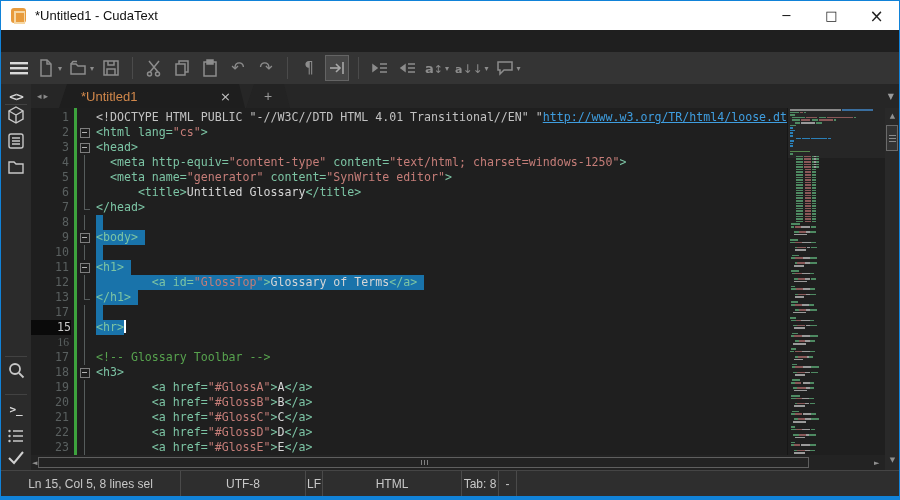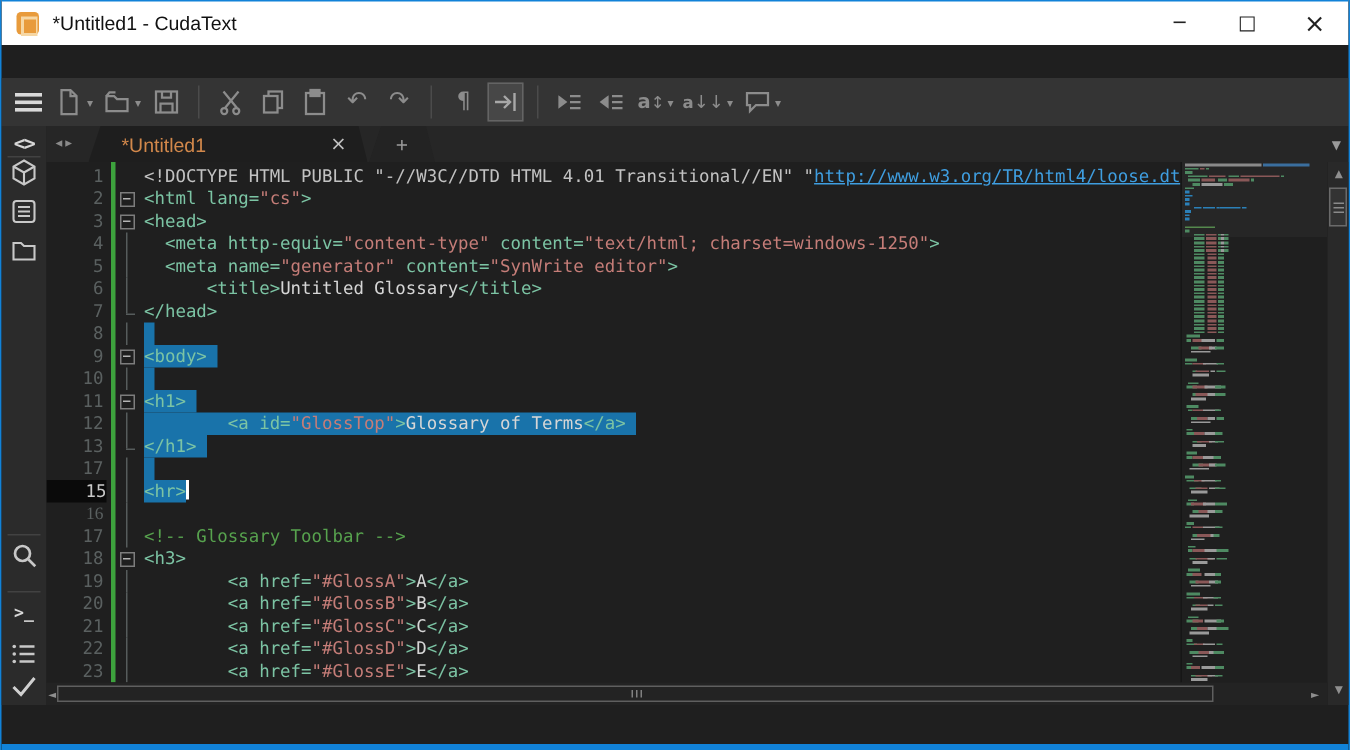--- a/index.html
+++ b/index.html
@@ -688,14 +688,22 @@
   </div>
 
   <div class="hscroll">
     <div class="hs-left">◄</div>
     <div class="hs-thumb">
         <span class="grip"></span>
       </div>
     <div class="hs-right">►</div>
   </div>
 
+  <div class="statusbar">
+      <div class="sb-cell" style="left: 0px; width: 180px;">Ln 15, Col 5, 8 lines sel</div>
+      <div class="sb-cell" style="left: 180px; width: 125px;">UTF-8</div>
+      <div class="sb-cell" style="left: 305px; width: 17px;">LF</div>
+      <div class="sb-cell" style="left: 322px; width: 139px;">HTML</div>
+      <div class="sb-cell" style="left: 461px; width: 37px;">Tab: 8</div>
+      <div class="sb-cell" style="left: 498px; width: 18px;">-</div>
+    </div>
 
 </div>
 
 </body></html>

